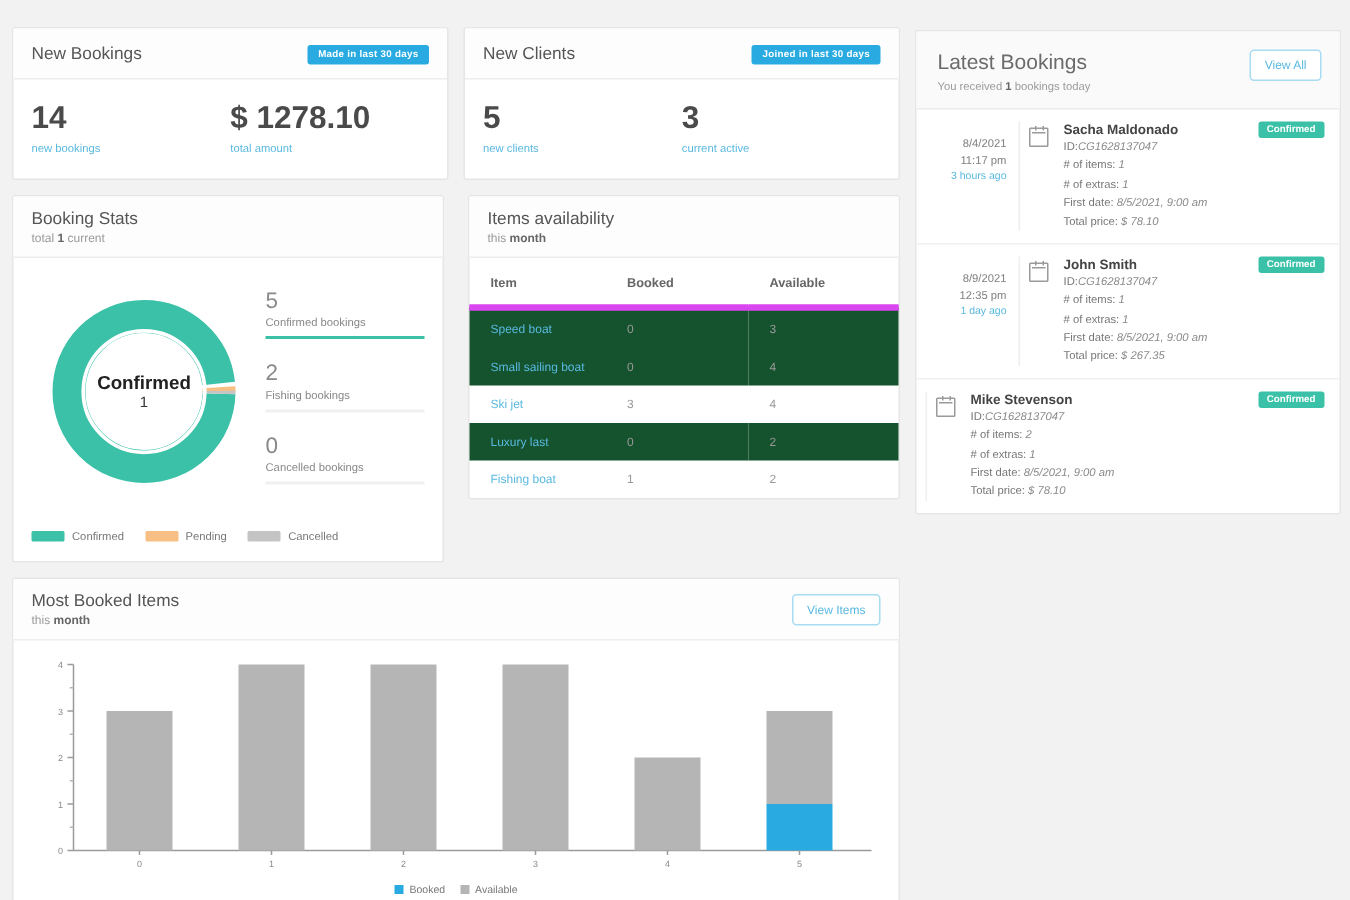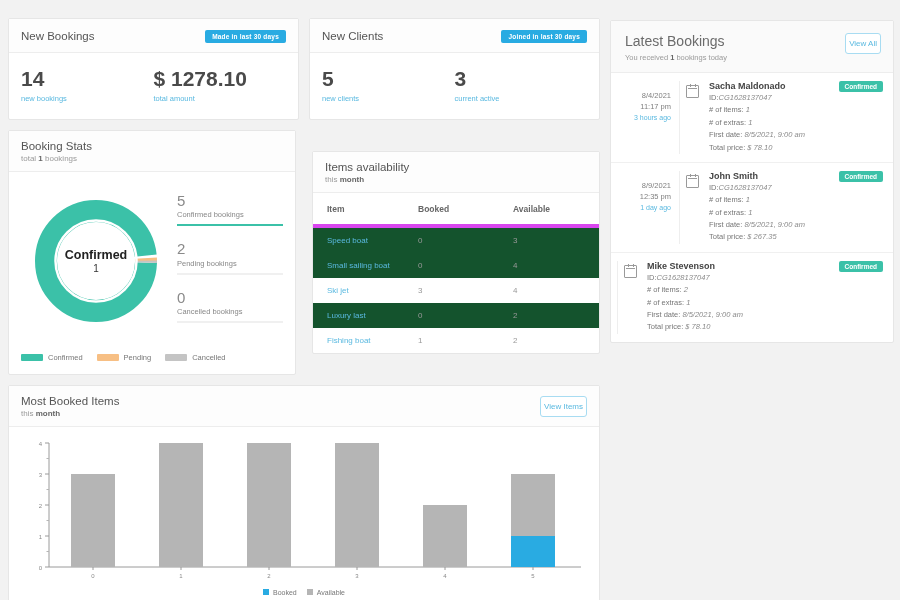--- a/index.html
+++ b/index.html
@@ -34,35 +34,35 @@
 
   .badge-blue {
     background: #29abe2; color: #fff;
     font-size: 6.5px; font-weight: 700;
     padding: 3px 7px; border-radius: 2px;
     letter-spacing: .2px; white-space: nowrap;
   }
   .btn-outline {
     border: 1px solid #a8dcf2; color: #5ab9e0;
     background: #fff; font-size: 8px;
-    padding: 5px 3px; border-radius: 3px;
+    padding: 5px 9px; border-radius: 3px;
     cursor: pointer; white-space: nowrap;
   }
 
   
   .top-row { display: flex; gap: 10px; }
   .top-card { flex: 1; }
   .stats-body { display: flex; padding: 14px 12px 16px 12px; }
   .stat { flex: 1; }
   .stat-num { font-size: 21px; color: #4a4a4a; font-weight: 700; line-height: 1.1; }
   .stat-num.money { font-size: 21px; }
   .stat-lbl { font-size: 7.5px; color: #5ab9e0; margin-top: 4px; }
 
   
-  .mid-row { display: flex; gap: 16px; align-items: center; }
+  .mid-row { display: flex; gap: 16px; align-items: flex-start; }
   .mid-card { flex: 1; }
 
   
   .donut-body { display: flex; padding: 14px 12px 10px 12px; }
   .donut-wrap { width: 150px; position: relative; display: flex; align-items: center; justify-content: center; }
   .donut-label {
     position: absolute; text-align: center; width: 100%;
     pointer-events: none;
   }
   .donut-label .dl-t { font-size: 12.5px; font-weight: 700; color: #222; }
@@ -171,21 +171,21 @@
       </div>
 
     </div>
 
     <div class="mid-row">
 
       <div class="card mid-card">
         <div class="card-head">
           <div>
             <div class="card-title">Booking Stats</div>
-            <div class="card-sub"><span>total </span><b>1</b><span> bookings</span></div>
+            <div class="card-sub"><span>total </span><b>1</b><span> current</span></div>
           </div>
         </div>
         <div class="donut-body">
           <div class="donut-wrap">
             <svg width="132" height="132" viewBox="0 0 132 132">
               <circle cx="66" cy="66" r="50" fill="none" stroke="#3bc1a8" stroke-width="22" stroke-dasharray="307 7" stroke-dashoffset="-80" transform="rotate(-90 66 66)"></circle>
               <circle cx="66" cy="66" r="50" fill="none" stroke="#f7bf84" stroke-width="22" stroke-dasharray="3 311" stroke-dashoffset="-75.5" transform="rotate(-90 66 66)"></circle>
               <circle cx="66" cy="66" r="50" fill="none" stroke="#c4c4c4" stroke-width="22" stroke-dasharray="2 312" stroke-dashoffset="-78" transform="rotate(-90 66 66)"></circle>
               <circle cx="66" cy="66" r="40.5" fill="none" stroke="#fff" stroke-width="2.5"></circle>
             </svg>
@@ -198,21 +198,21 @@
           <div class="prog-list">
             <div class="prog">
               <div class="prog-num">5</div>
               <div class="prog-lbl">Confirmed bookings</div>
               <div class="prog-track">
                   <div class="prog-fill" style="width:100%;background:#3bc1a8"></div>
                 </div>
             </div>
             <div class="prog">
               <div class="prog-num">2</div>
-              <div class="prog-lbl">Pending bookings</div>
+              <div class="prog-lbl">Fishing bookings</div>
               <div class="prog-track">
                   <div class="prog-fill" style="width:0%;background:#f7bf84"></div>
                 </div>
             </div>
             <div class="prog">
               <div class="prog-num">0</div>
               <div class="prog-lbl">Cancelled bookings</div>
               <div class="prog-track">
                   <div class="prog-fill" style="width:0%;background:#c4c4c4"></div>
                 </div>

